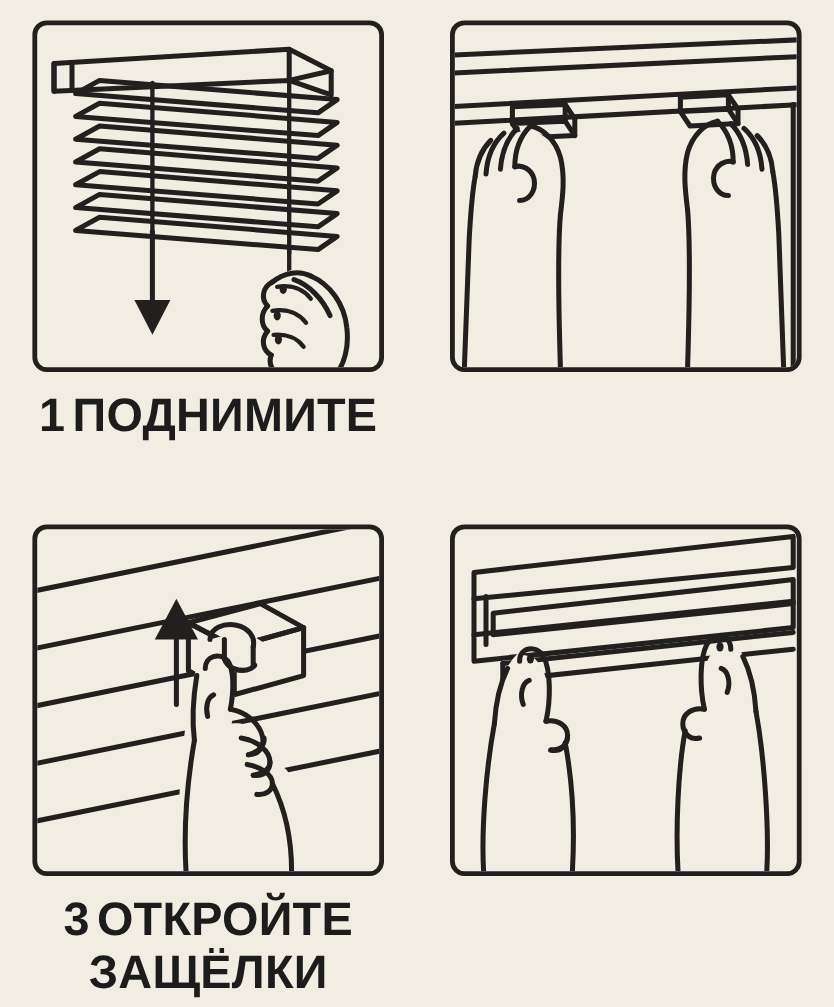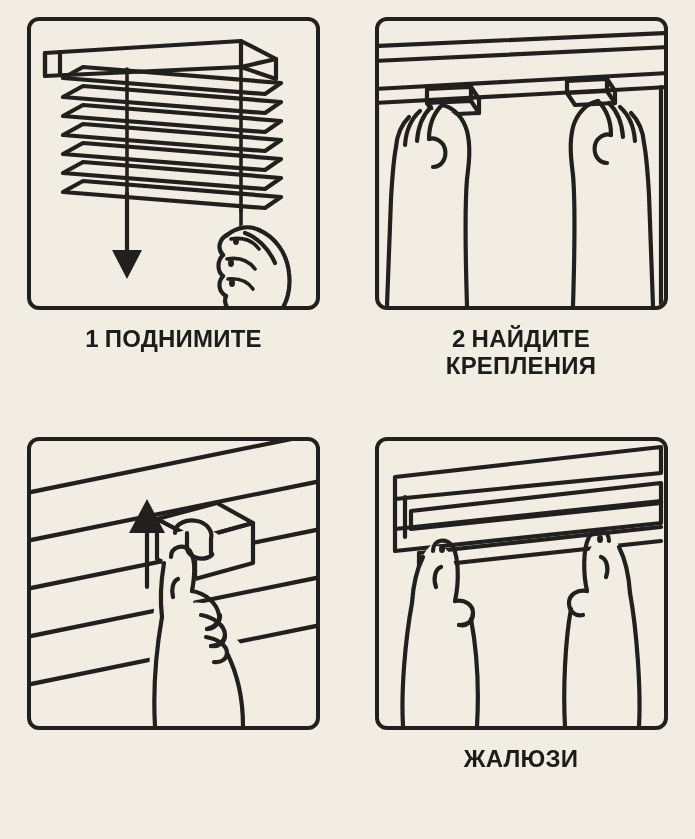--- a/index.html
+++ b/index.html
@@ -43,21 +43,21 @@
   }
   .step-frame svg {
     display: block;
     width: 100%;
     height: 100%;
   }
   .step-caption {
     margin-top: 15px;
     text-align: center;
     font-weight: bold;
-    font-size: 24px;
+    font-size: 39px;
     line-height: 1.13;
     letter-spacing: 0.2px;
     color: #1c1c1c;
     width: 300px;
     text-transform: uppercase;
     font-stretch: condensed;
   }
   .cap-line {
     display: block;
     white-space: nowrap;
@@ -215,26 +215,20 @@
           <path class="ink" d="M230 82 C238 90 243 102 244 116"></path>
           <path class="ink" d="M219 80 C227 88 232 100 232 114"></path>
           <path class="ink" d="M219 80 C208 82 198 92 194 106 C190 122 192 138 194 154"></path>
           <path class="ink" d="M265 122 C268 138 269 156 270 174 L274 285"></path>
           <path class="ink" d="M194 154 C196 178 196 220 194 285"></path>
 
           <path class="ink" d="M232 114 C226 112 218 116 216 124 C214 134 220 142 228 142"></path>
         </g>
       </svg>
     </div>
-    <div class="step-caption">
-      <span class="cap-line cap-line-1">
-        <span class="num">2</span><span>НАЙДИТЕ</span>
-      </span>
-      <span class="cap-line">КРЕПЛЕНИЯ</span>
-    </div>
   </div>
 
   <div class="step">
     <div class="step-frame">
       <svg viewBox="0 0 285 285">
 
         <g>
           <path class="ink" d="M-5 52 L290 -8"></path>
           <path class="ink" d="M-5 100 L290 40"></path>
           <path class="ink" d="M-5 148 L290 88"></path>
@@ -276,20 +270,26 @@
 
           <path class="ink" d="M170 174 C182 176 194 184 194 194 C194 202 188 206 180 205"></path>
           <path class="ink" d="M180 205 C188 204 194 200 194 194"></path>
 
           <path class="ink" d="M175 196 C186 198 196 204 196 212 C196 218 190 222 183 221"></path>
 
           <path class="ink" d="M131 176 C124 216 122 250 124 285"></path>
           <path class="ink" d="M196 212 C206 232 212 258 212 285"></path>
         </g>
       </svg>
+    </div>
+    <div class="step-caption">
+      <span class="cap-line cap-line-1">
+        <span class="num">3</span><span>ОТКРОЙТЕ</span>
+      </span>
+      <span class="cap-line">ЗАЩЁЛКИ</span>
     </div>
   </div>
 
   <div class="step">
     <div class="step-frame">
       <svg viewBox="0 0 285 285">
 
         <g>
           <path class="ink" d="M16 36 L282 6 L282 32 L16 58 Z"></path>
         </g>
@@ -334,17 +334,16 @@
           <path class="ink" d="M240 106 C246 118 250 136 251 152"></path>
           <path class="ink" d="M222 116 C228 118 230 128 227 136"></path>
           <path class="ink" d="M208 150 C198 148 190 154 190 162 C190 170 196 176 204 174"></path>
           <path class="ink" d="M251 152 C258 190 262 250 260 285"></path>
           <path class="ink" d="M192 168 C186 200 184 250 186 285"></path>
           <ellipse class="ink-fill" cx="221" cy="98" rx="3" ry="4"></ellipse>
         </g>
       </svg>
     </div>
     <div class="step-caption">
-      <span class="cap-line">ЖАЛЮЗИ</span>
     </div>
   </div>
 
 </div>
 
 </body></html>

